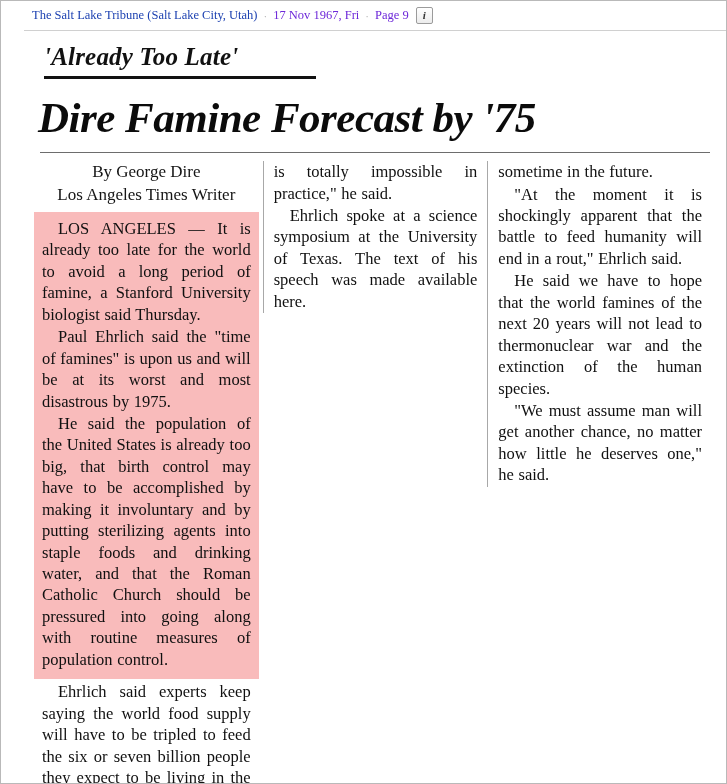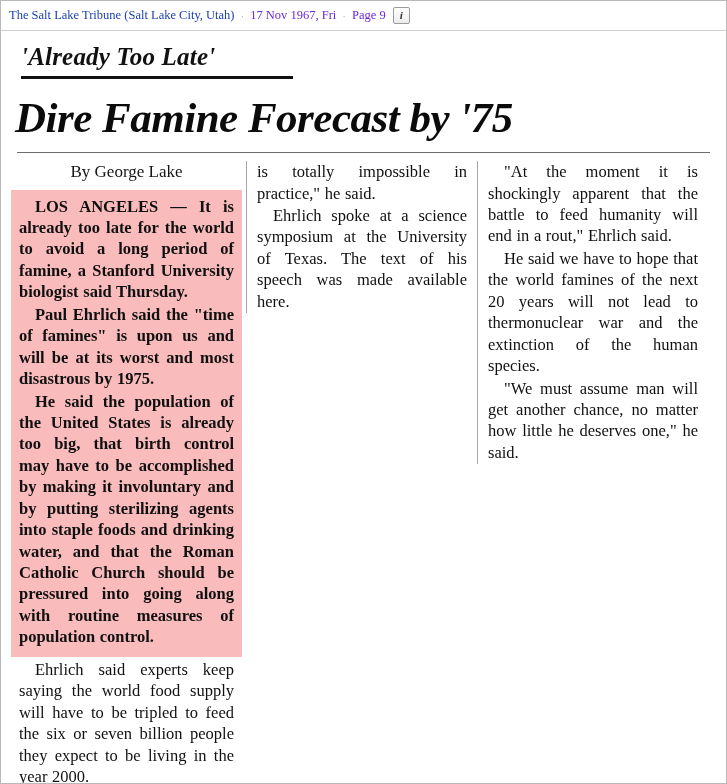--- a/index.html
+++ b/index.html
@@ -13,20 +13,21 @@
     font-family: "Liberation Serif", serif;
     overflow: hidden;
   }
   #page {
     position: relative;
     width: 727px;
     height: 784px;
     box-sizing: border-box;
     border: 1px solid #b9b9b9;
     background: #ffffff;
+    padding-left: 23px;
   }
 
   
   .header-bar {
     height: 30px;
     box-sizing: border-box;
     border-bottom: 1px solid #d0d0d0;
     background: #ffffff;
     display: flex;
     align-items: center;
@@ -148,21 +149,21 @@
     text-indent: 16px;
     word-spacing: 0.5px;
   }
 
   
   .highlight {
     background: #f9bbbb;
     padding: 6px 8px 8px 8px;
     margin: 0 -8px 2px -8px;
   }
-  .highlight p.body { margin-bottom: 1px; font-weight: bold; }
+  .highlight p.body { margin-bottom: 1px; }
 </style>
 </head>
 <body>
 
 <div id="page">
 
   <div class="header-bar">
     <a href="#" class="source-link">The Salt Lake Tribune (Salt Lake City, Utah)</a>
     <span class="bullet-sep">·</span>
     <span class="meta-text">17 Nov 1967, Fri</span>
@@ -180,21 +181,22 @@
 
     <div class="headline">Dire Famine Forecast by '75</div>
 
     <div class="hrule"></div>
 
     <div class="columns">
 
       <div class="col col1">
         <div class="col-inner">
           <div class="byline">
-            <div>By George Lake</div>
+            <div>By George Dire</div>
+            <div>Los Angeles Times Writer</div>
           </div>
 
           <div class="highlight">
             <p class="body">LOS ANGELES — It is already too late for the world to avoid a long period of famine, a Stanford University biologist said Thursday.</p>
             <p class="body">Paul Ehrlich said the "time of famines" is upon us and will be at its worst and most disastrous by 1975.</p>
             <p class="body">He said the population of the United States is already too big, that birth control may have to be accomplished by making it involuntary and by putting sterilizing agents into staple foods and drinking water, and that the Roman Catholic Church should be pressured into going along with routine measures of population control.</p>
           </div>
 
           <p class="body">Ehrlich said experts keep saying the world food supply will have to be tripled to feed the six or seven billion people they expect to be living in the year 2000.</p>
 
@@ -203,20 +205,21 @@
 
       <div class="col col2">
         <div class="col-inner">
           <p class="body" style="text-indent:0">is totally impossible in practice," he said.</p>
           <p class="body">Ehrlich spoke at a science symposium at the University of Texas. The text of his speech was made available here.</p>
         </div>
       </div>
 
       <div class="col col3">
         <div class="col-inner">
+          <p class="body" style="text-indent:0">sometime in the future.</p>
           <p class="body">"At the moment it is shockingly apparent that the battle to feed humanity will end in a rout," Ehrlich said.</p>
           <p class="body">He said we have to hope that the world famines of the next 20 years will not lead to thermonuclear war and the extinction of the human species.</p>
           <p class="body">"We must assume man will get another chance, no matter how little he deserves one," he said.</p>
         </div>
       </div>
 
     </div>
   </div>
 </div>
 

